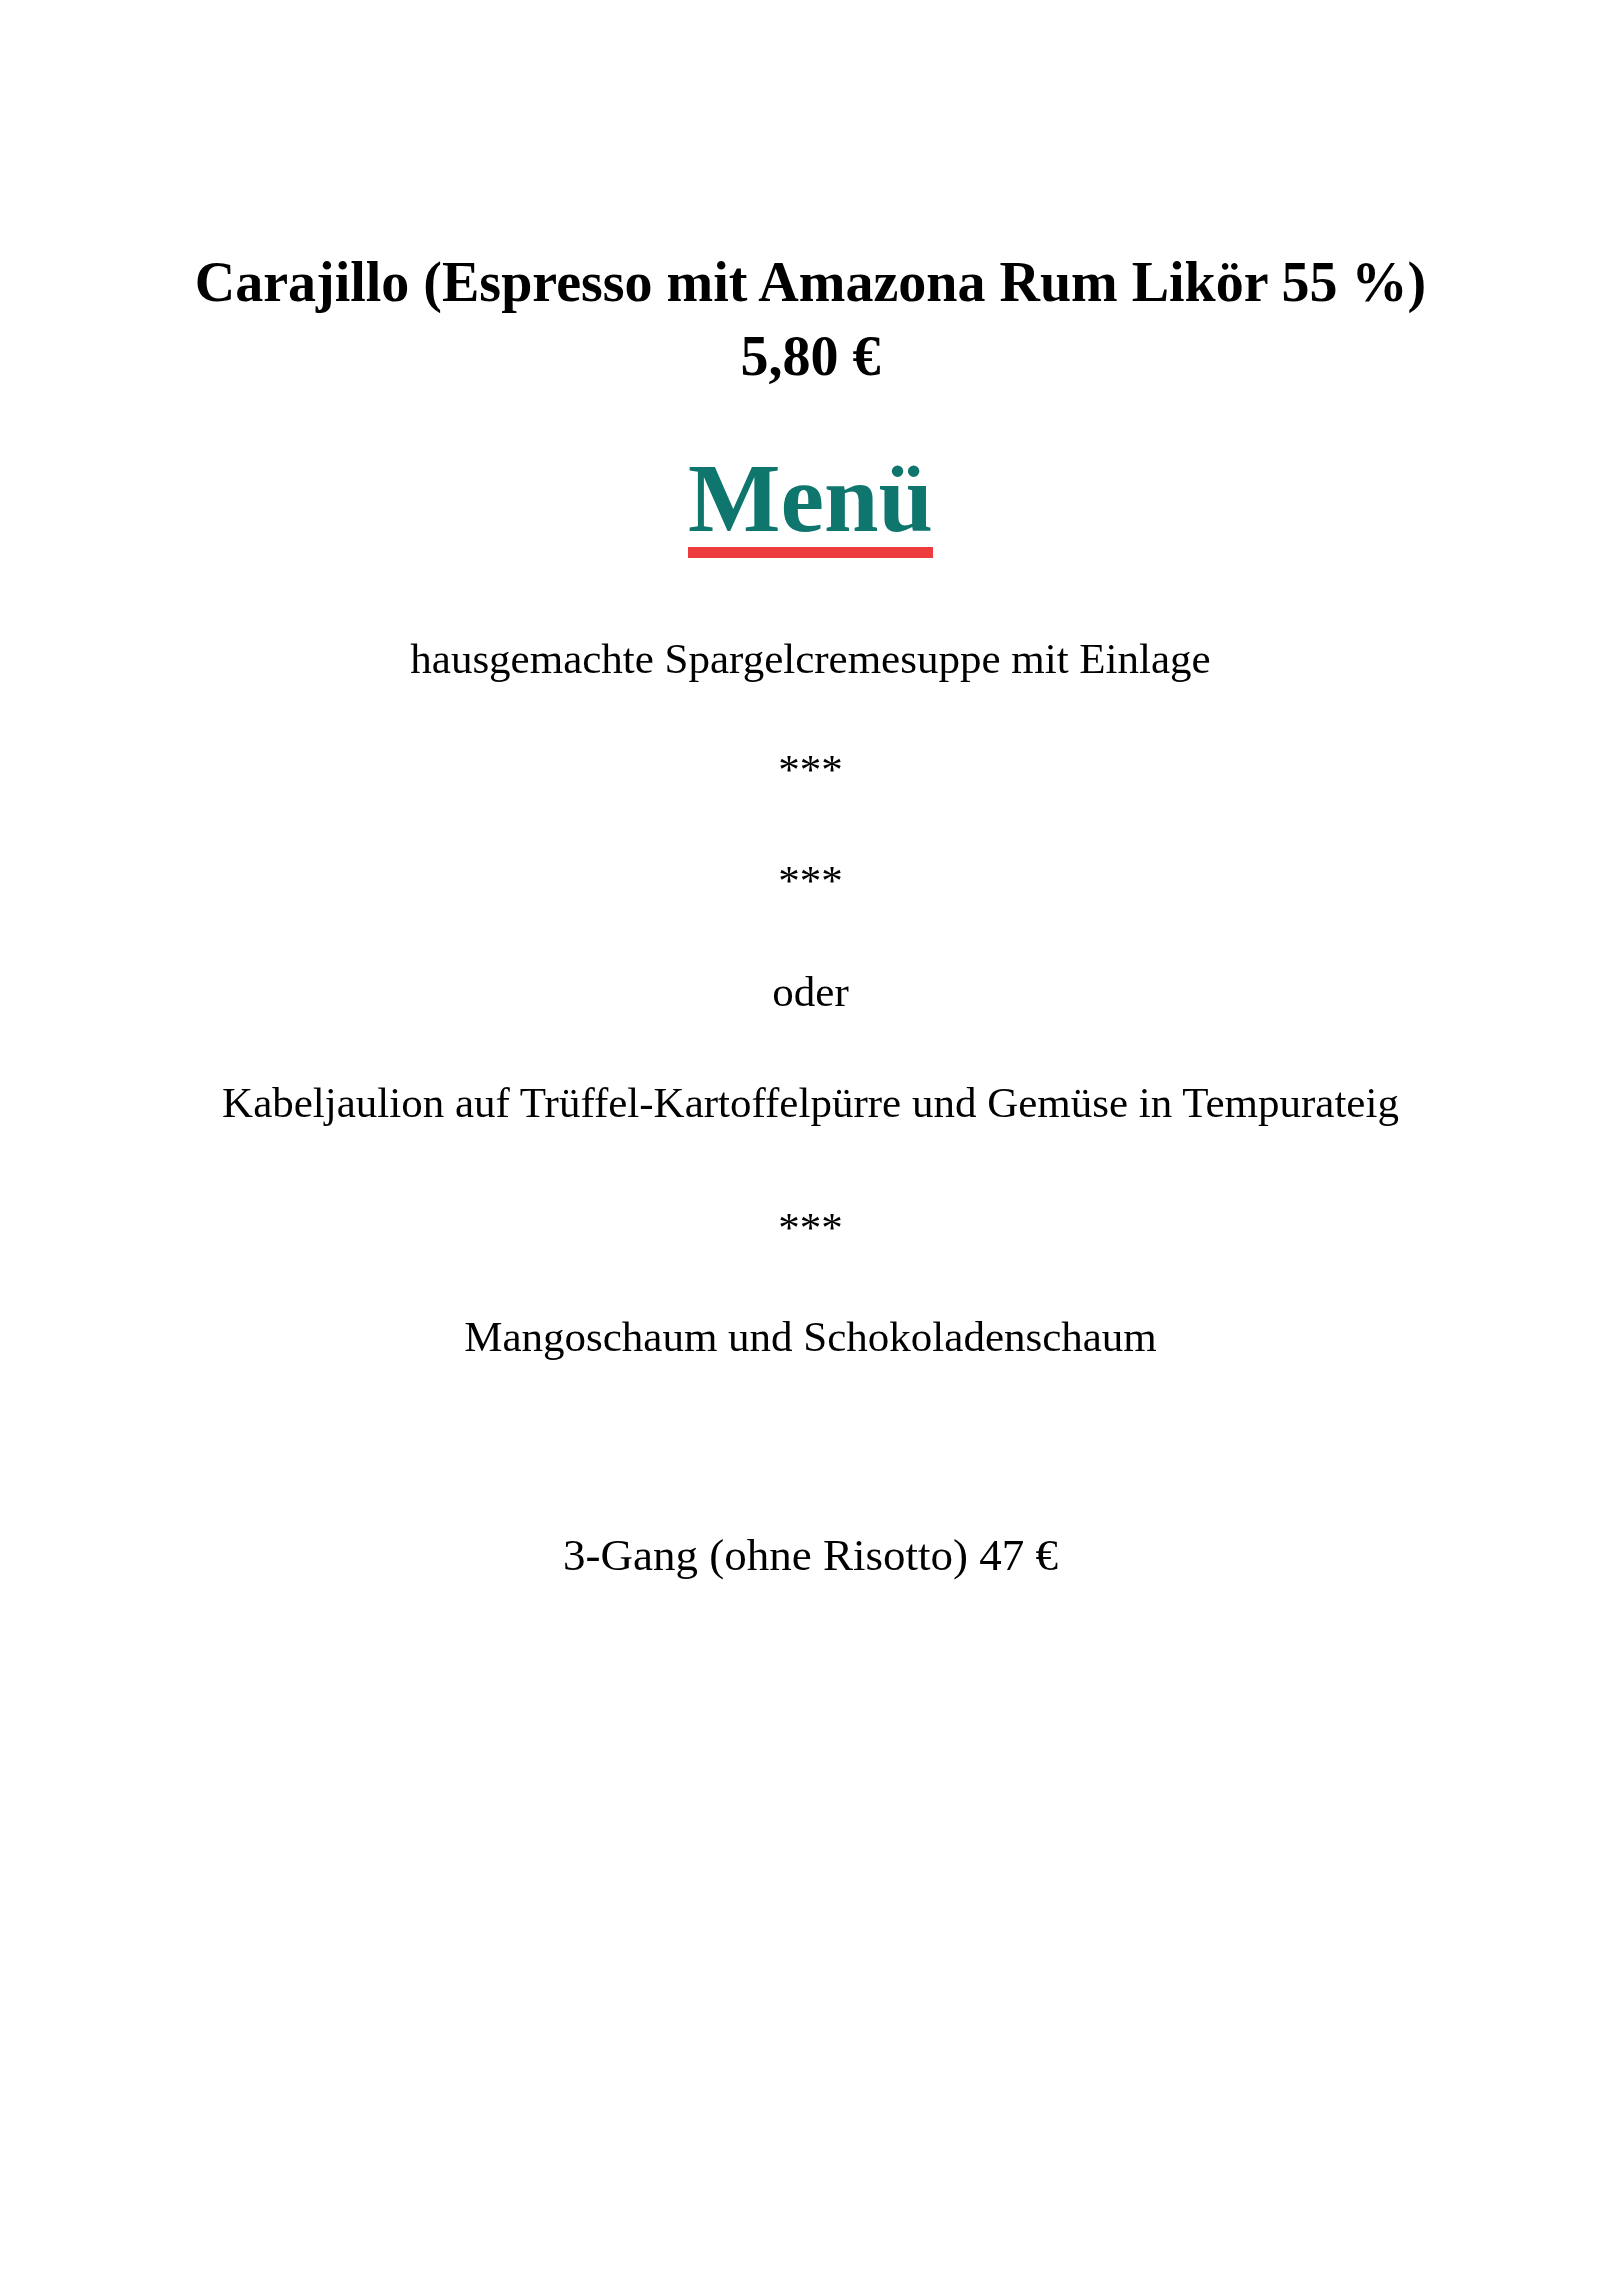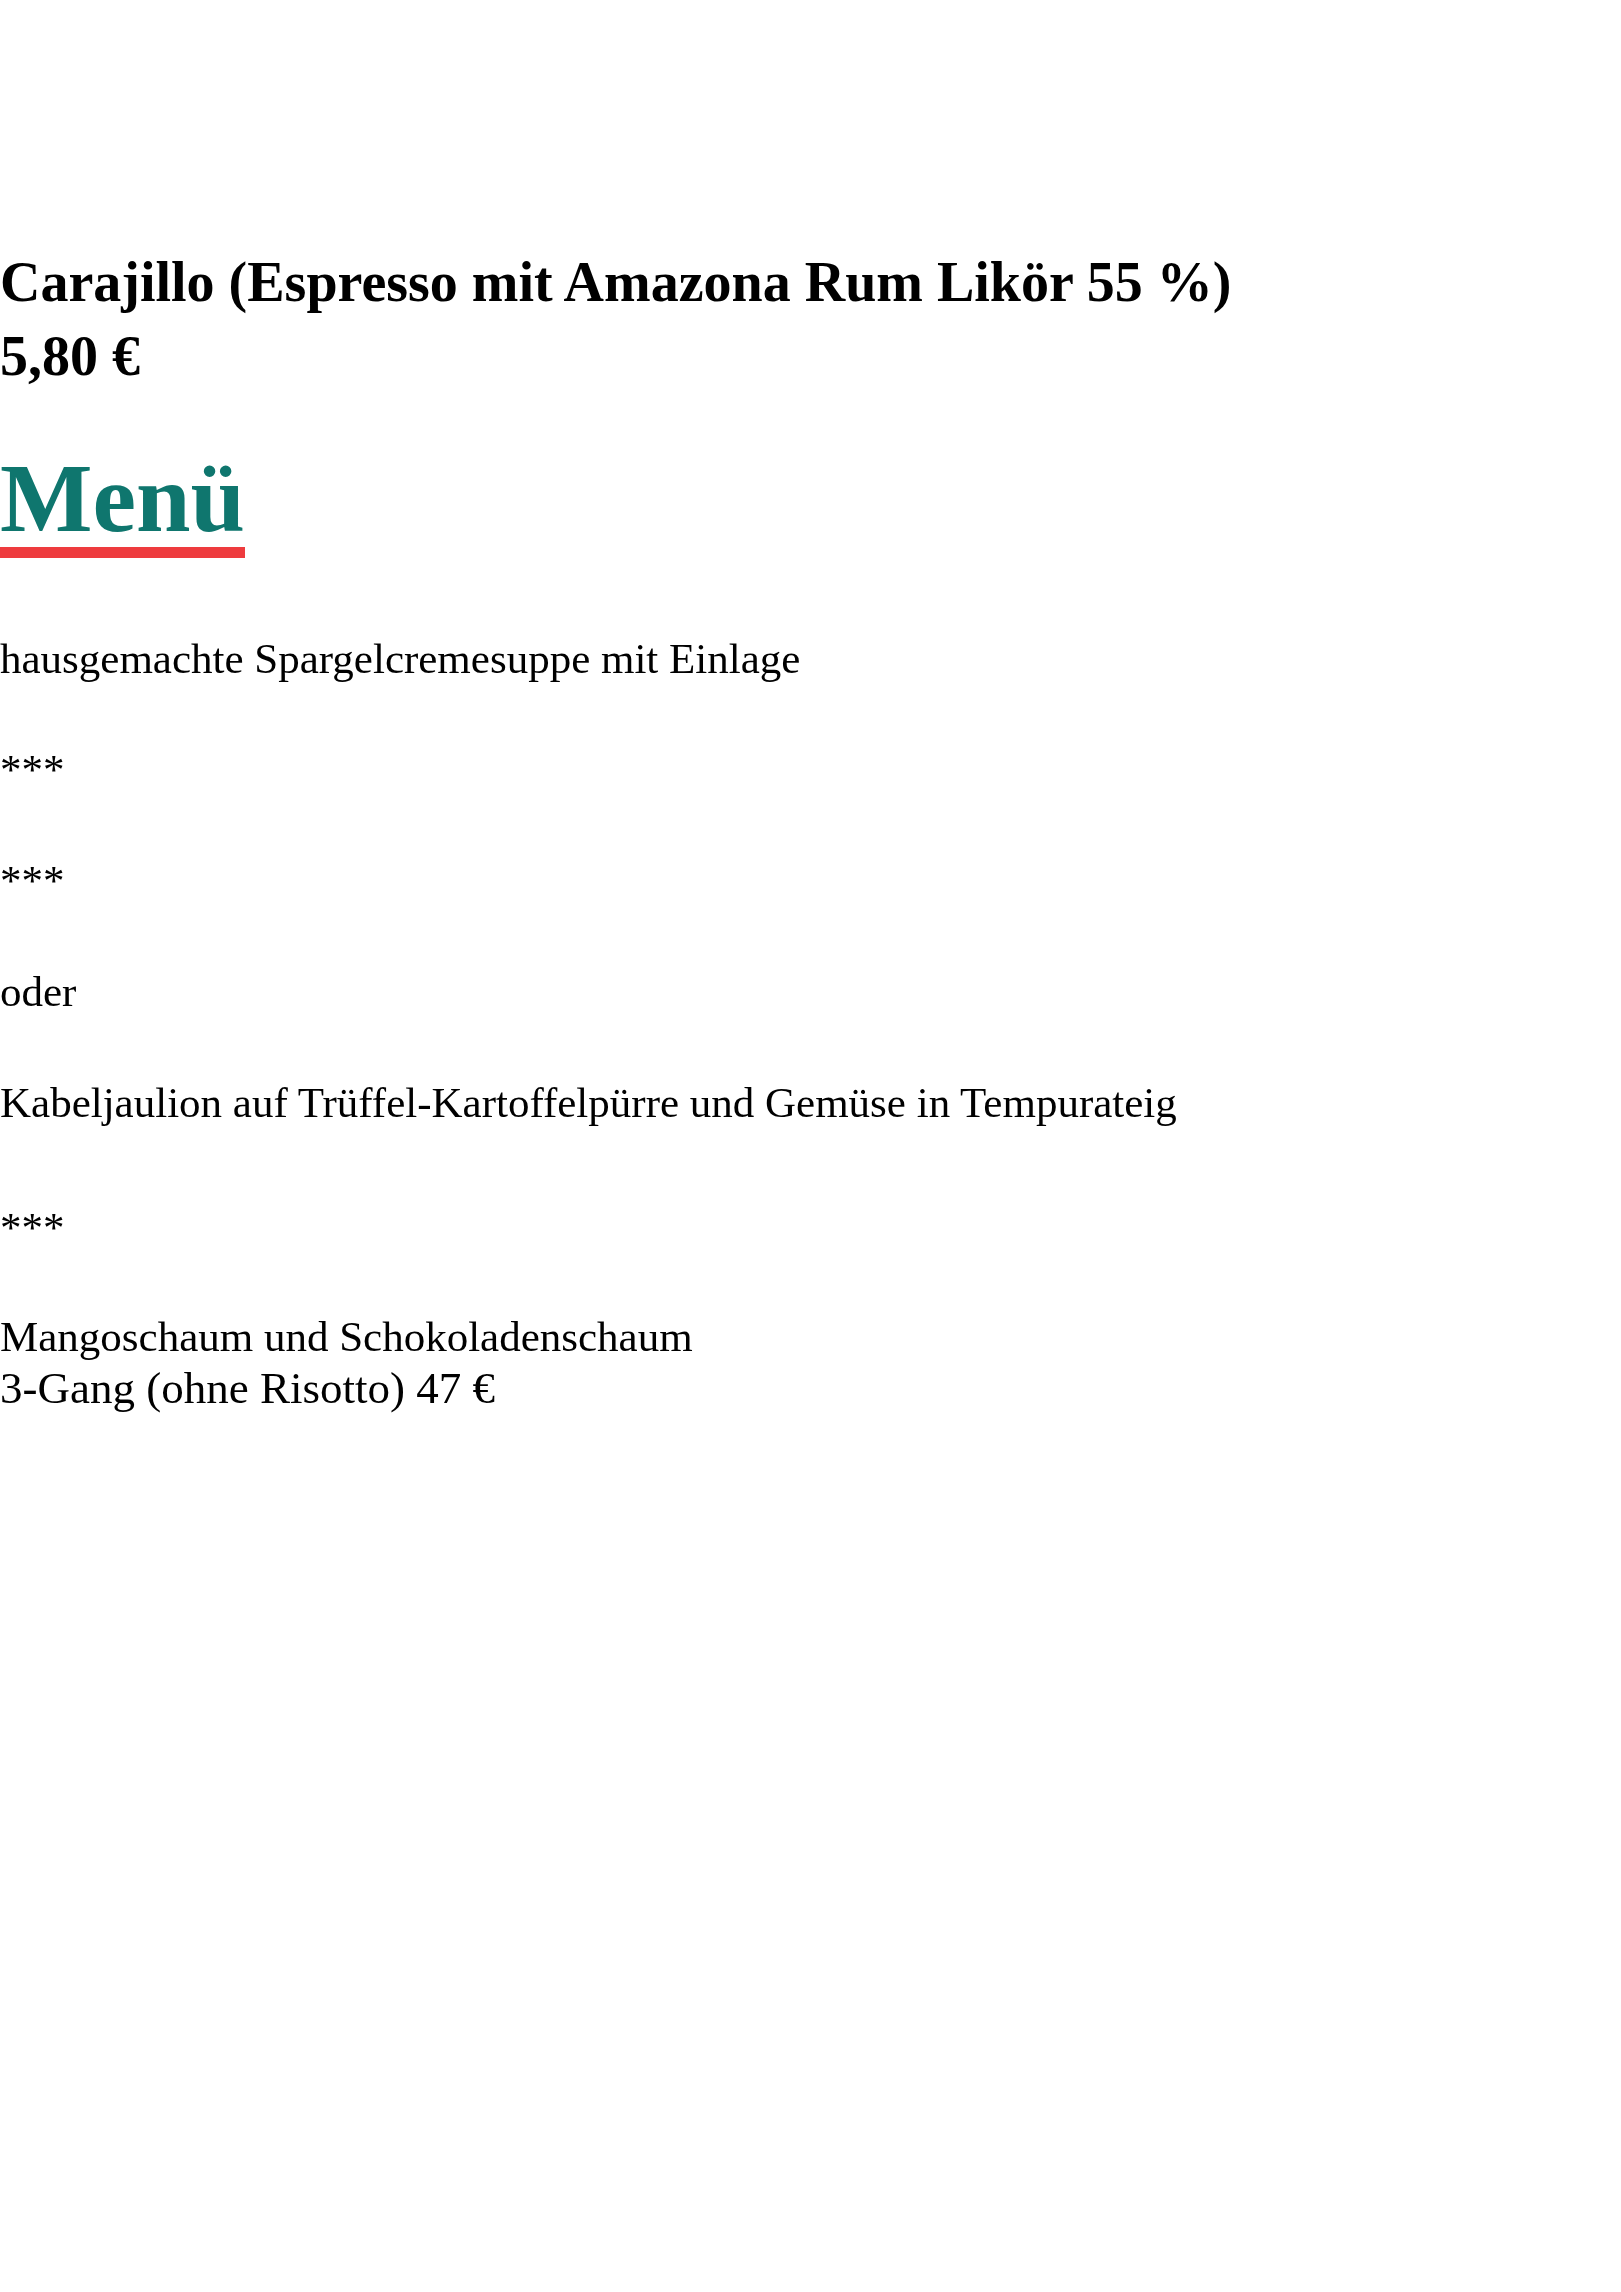--- a/index.html
+++ b/index.html
@@ -9,21 +9,21 @@
     background: #ffffff;
   }
   .page {
     position: relative;
     width: 1621px;
     height: 2001px;
     margin: 0 auto;
     background: #ffffff;
     color: #000000;
     font-family: "Liberation Serif", "DejaVu Serif", serif;
-    text-align: left;
+    text-align: center;
     overflow: hidden;
     box-sizing: border-box;
     padding-top: 245px;
   }
   .drink-title {
     margin: 0;
     font-size: 56px;
     line-height: 74px;
     font-weight: bold;
     letter-spacing: 0px;
@@ -54,21 +54,21 @@
   }
   .course.first { margin-top: 74px; }
   .course.sep-late { margin-top: 76px; }
   .course.dessert { margin-top: 60px; }
   .pricing-line {
     margin: 0;
     font-size: 45px;
     line-height: 54px;
     white-space: pre-wrap;
   }
-  .pricing-line.first { }
+  .pricing-line.first { margin-top: 167px; }
 </style>
 </head>
 <body>
 
 <div class="page">
 
   <p class="drink-title">Carajillo (Espresso mit Amazona Rum Likör 55 %)</p>
 
   <p class="drink-price">5,80 €</p>
 

